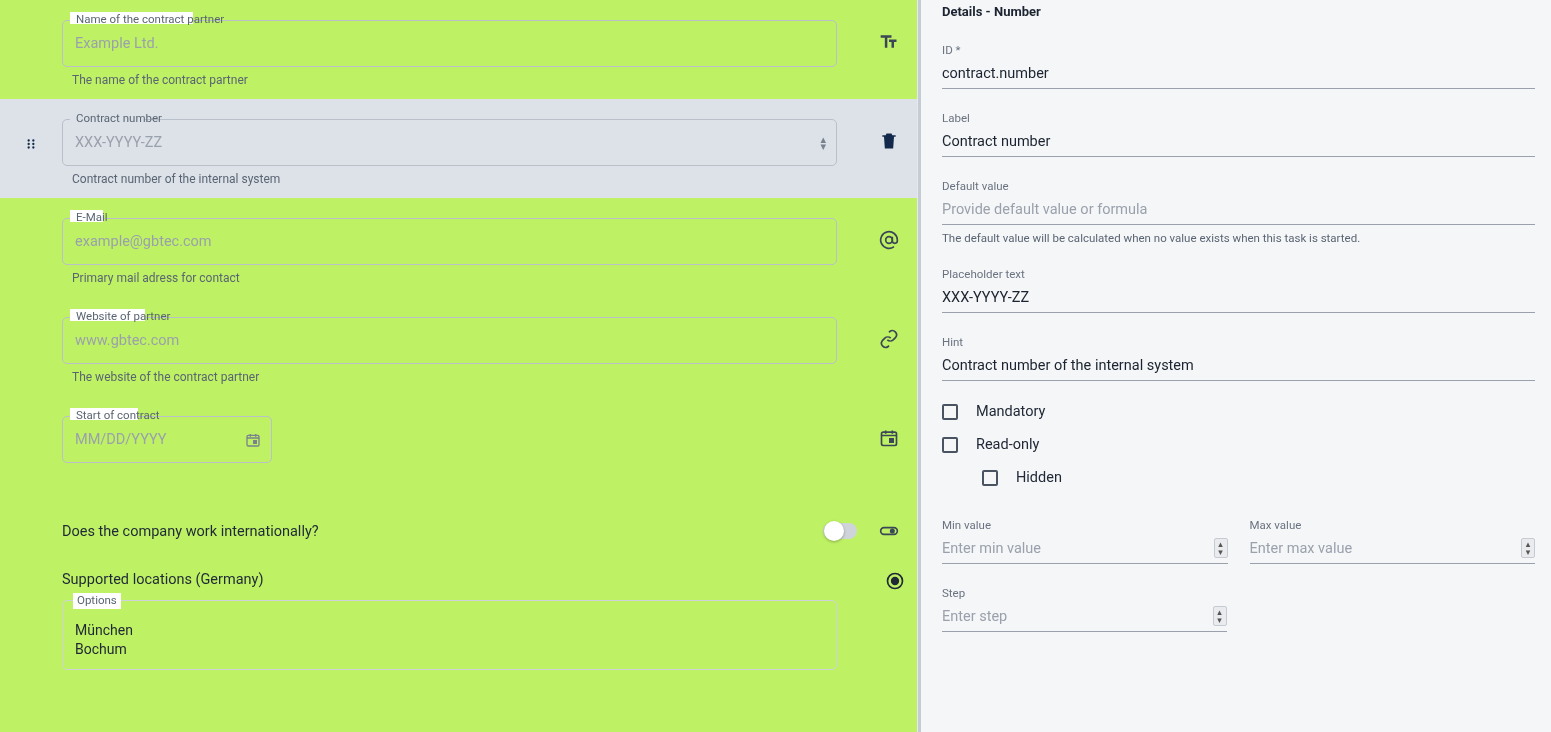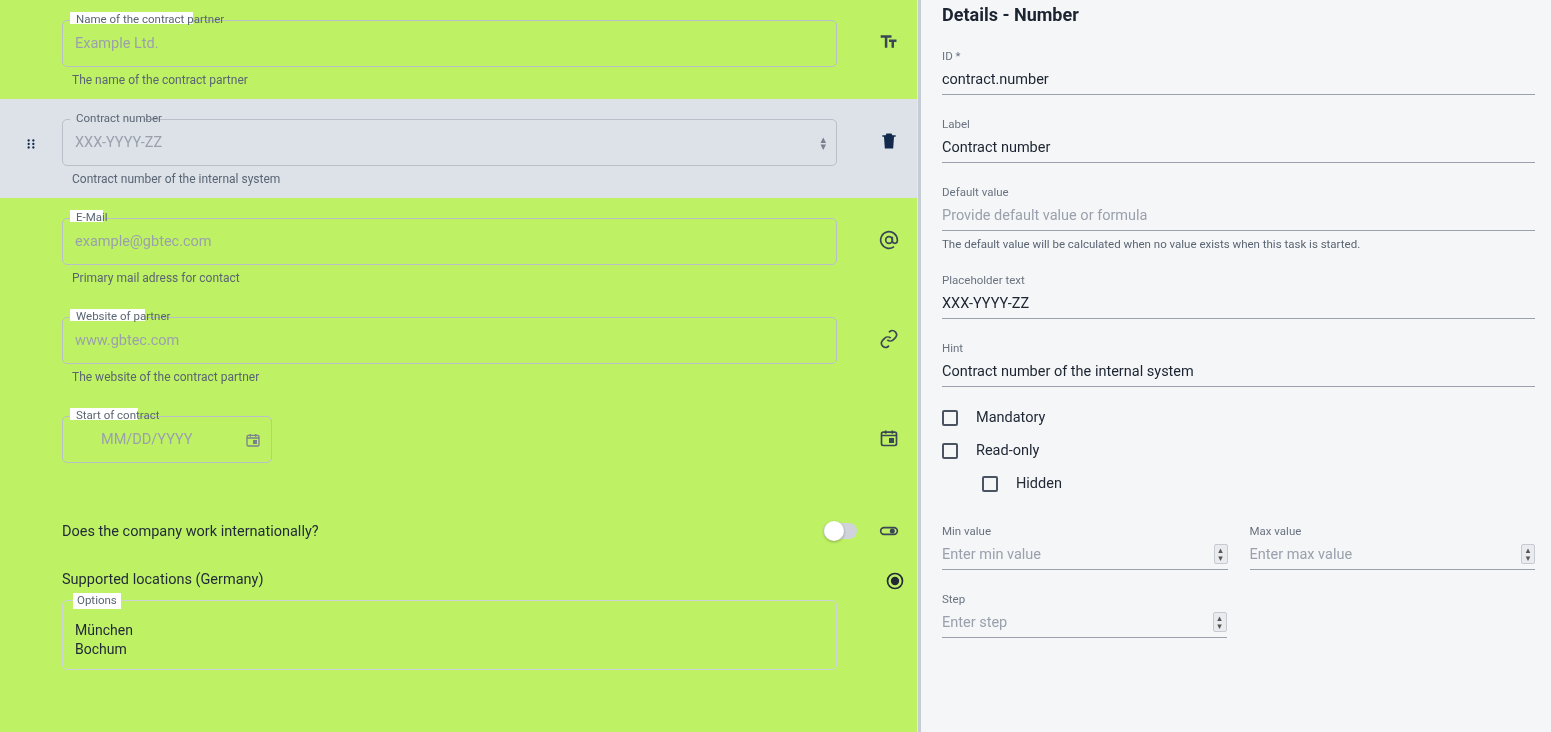--- a/index.html
+++ b/index.html
@@ -176,21 +176,21 @@
     background: #f5f6f8;
     border-left: 3px solid #c6ccd3;
   }
   .details {
     flex:1;
     background:#f5f6f8;
     padding: 4px 16px 16px 14px;
     overflow-y:auto;
   }
   .details h3 {
-    font-size: 18px;
+    font-size: 13px;
     font-weight:700;
     color:#1b2430;
     margin-bottom: 24px;
   }
   .dfield {
     margin-bottom: 22px;
     position:relative;
   }
   .dlabel {
     font-size:11.5px; color:#6a7380; display:block; margin-bottom:4px;
@@ -337,21 +337,21 @@
       </div>
 
     </div>
 
     <div class="field-row">
       <div class="drag-area"></div>
       <div class="field-main">
         <div class="floating-wrap" style="width:210px;">
           <span class="bg">&nbsp;&nbsp;&nbsp;&nbsp;&nbsp;&nbsp;&nbsp;&nbsp;&nbsp;&nbsp;&nbsp;&nbsp;&nbsp;&nbsp;&nbsp;&nbsp;</span>
           <span class="floating-label">Start of contract</span>
-          <div class="input-box small" style="position:relative;padding-left:26px;">
+          <div class="input-box small" style="position:relative;">
             <input type="text" placeholder="MM/DD/YYYY" style="">
             <span class="date-icon-in icon">
               <svg width="16" height="16" viewBox="0 0 24 24" fill="none" stroke="currentColor" stroke-width="2">
                   <rect x="3" y="5" width="18" height="16" rx="2"></rect>
                   <path d="M3 9h18M8 3v4M16 3v4"></path>
                   <rect x="13" y="13" width="4" height="4" fill="currentColor"></rect>
                 </svg>
             </span>
           </div>
         </div>

